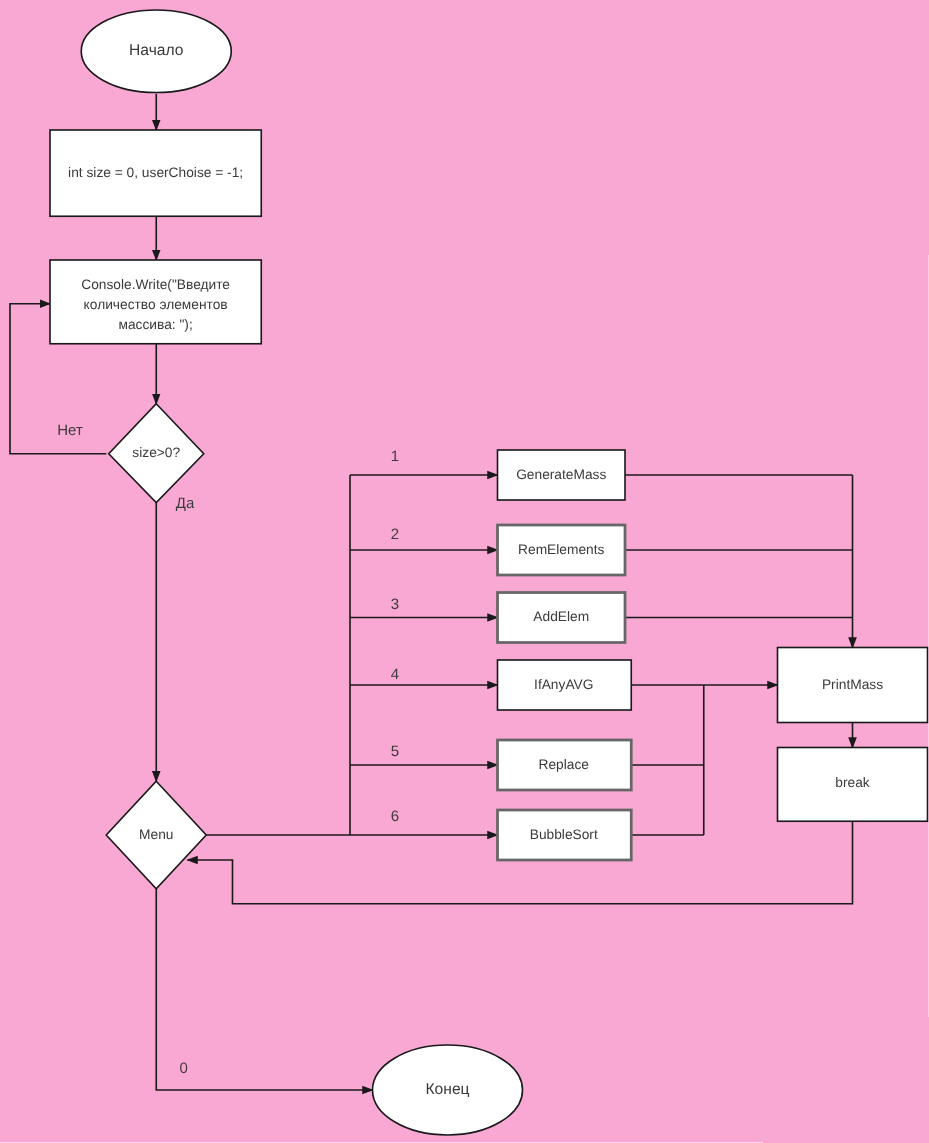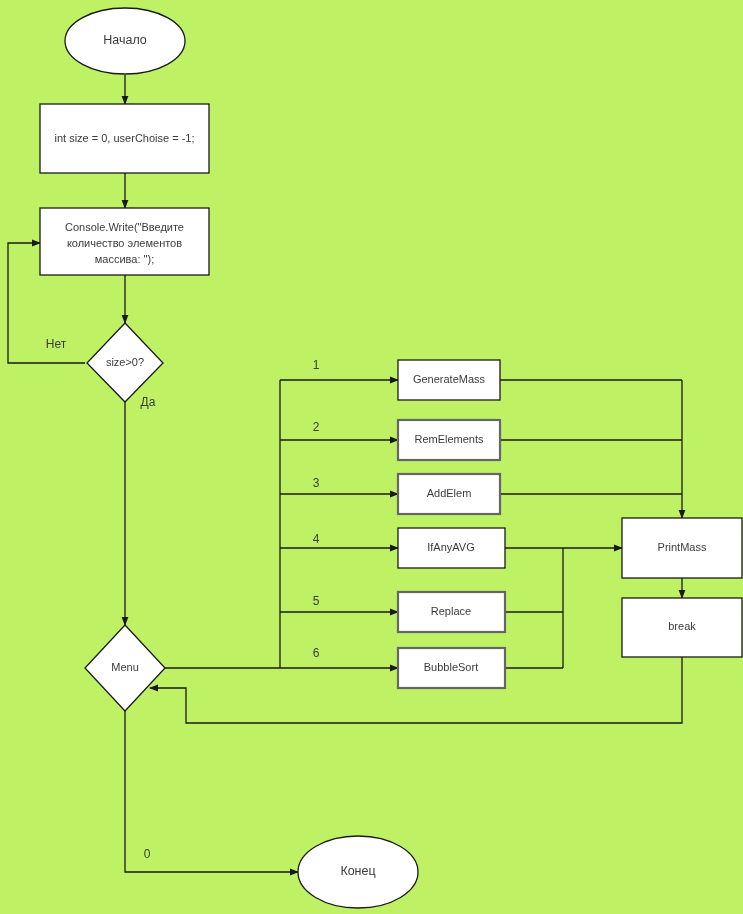--- a/index.html
+++ b/index.html
@@ -4,21 +4,21 @@
 <style>
   html, body {
     margin: 0;
     padding: 0;
     background: #ffffff;
   }
   #canvas {
     position: relative;
     width: 743px;
     height: 914px;
-    background: #bef264;
+    background: #f9a8d4;
     font-family: "Liberation Sans", sans-serif;
     overflow: hidden;
   }
   #flow-svg {
     position: absolute;
     top: 0;
     left: 0;
     width: 743px;
     height: 914px;
   }

